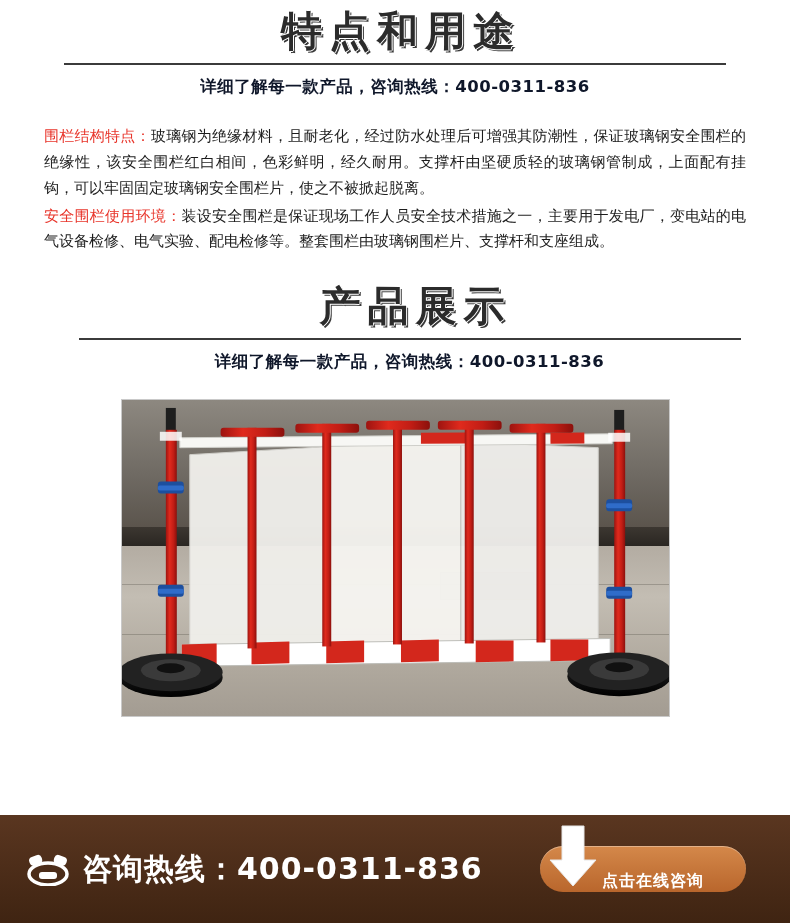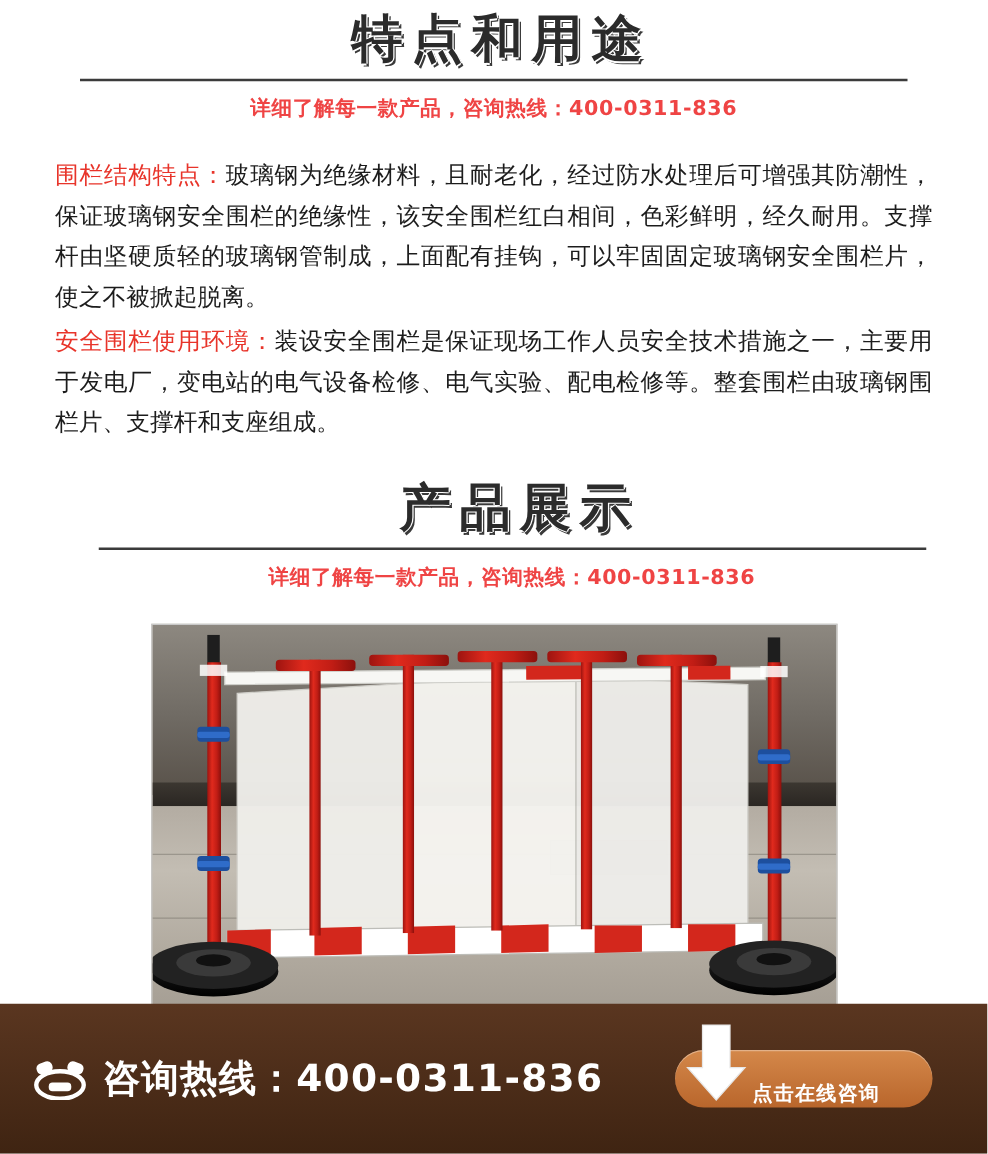--- a/index.html
+++ b/index.html
@@ -46,30 +46,30 @@
   .rule {
     width: 662px;
     height: 2px;
     background: #3b3b3b;
     margin: 6px auto 0 auto;
   }
   .hotline-sub {
     text-align: center;
     font-size: 16.5px;
     font-weight: bold;
-    color: #ef4444;
+    color: #0f172a;
     margin-top: 11px;
     letter-spacing: 0.5px;
     font-family: "DejaVu Sans", sans-serif;
   }
 
   
   .copy {
     margin: 26px 44px 0 44px;
-    font-size: 19px;
+    font-size: 15px;
     line-height: 1.72;
     color: #1c1c1c;
     text-align: justify;
     font-family: "DejaVu Sans", sans-serif;
   }
   .copy p {
     margin: 0 0 2px 0;
     text-indent: 0;
   }
   .lead {
@@ -114,21 +114,21 @@
   }
 
   
   .fence { position: absolute; left: 0; top: 0; width: 100%; height: 100%; }
 
   
   .bottom-bar {
     position: absolute;
     left: 0; bottom: 0;
     width: 790px;
-    height: 120px;
+    height: 108px;
     background: #4a2c18;
     background: linear-gradient(#5a3620, #3f2412);
     display: flex;
     align-items: center;
   }
   .phone-icon {
     margin-left: 26px;
     width: 44px; height: 34px;
     position: relative;
     flex: none;

